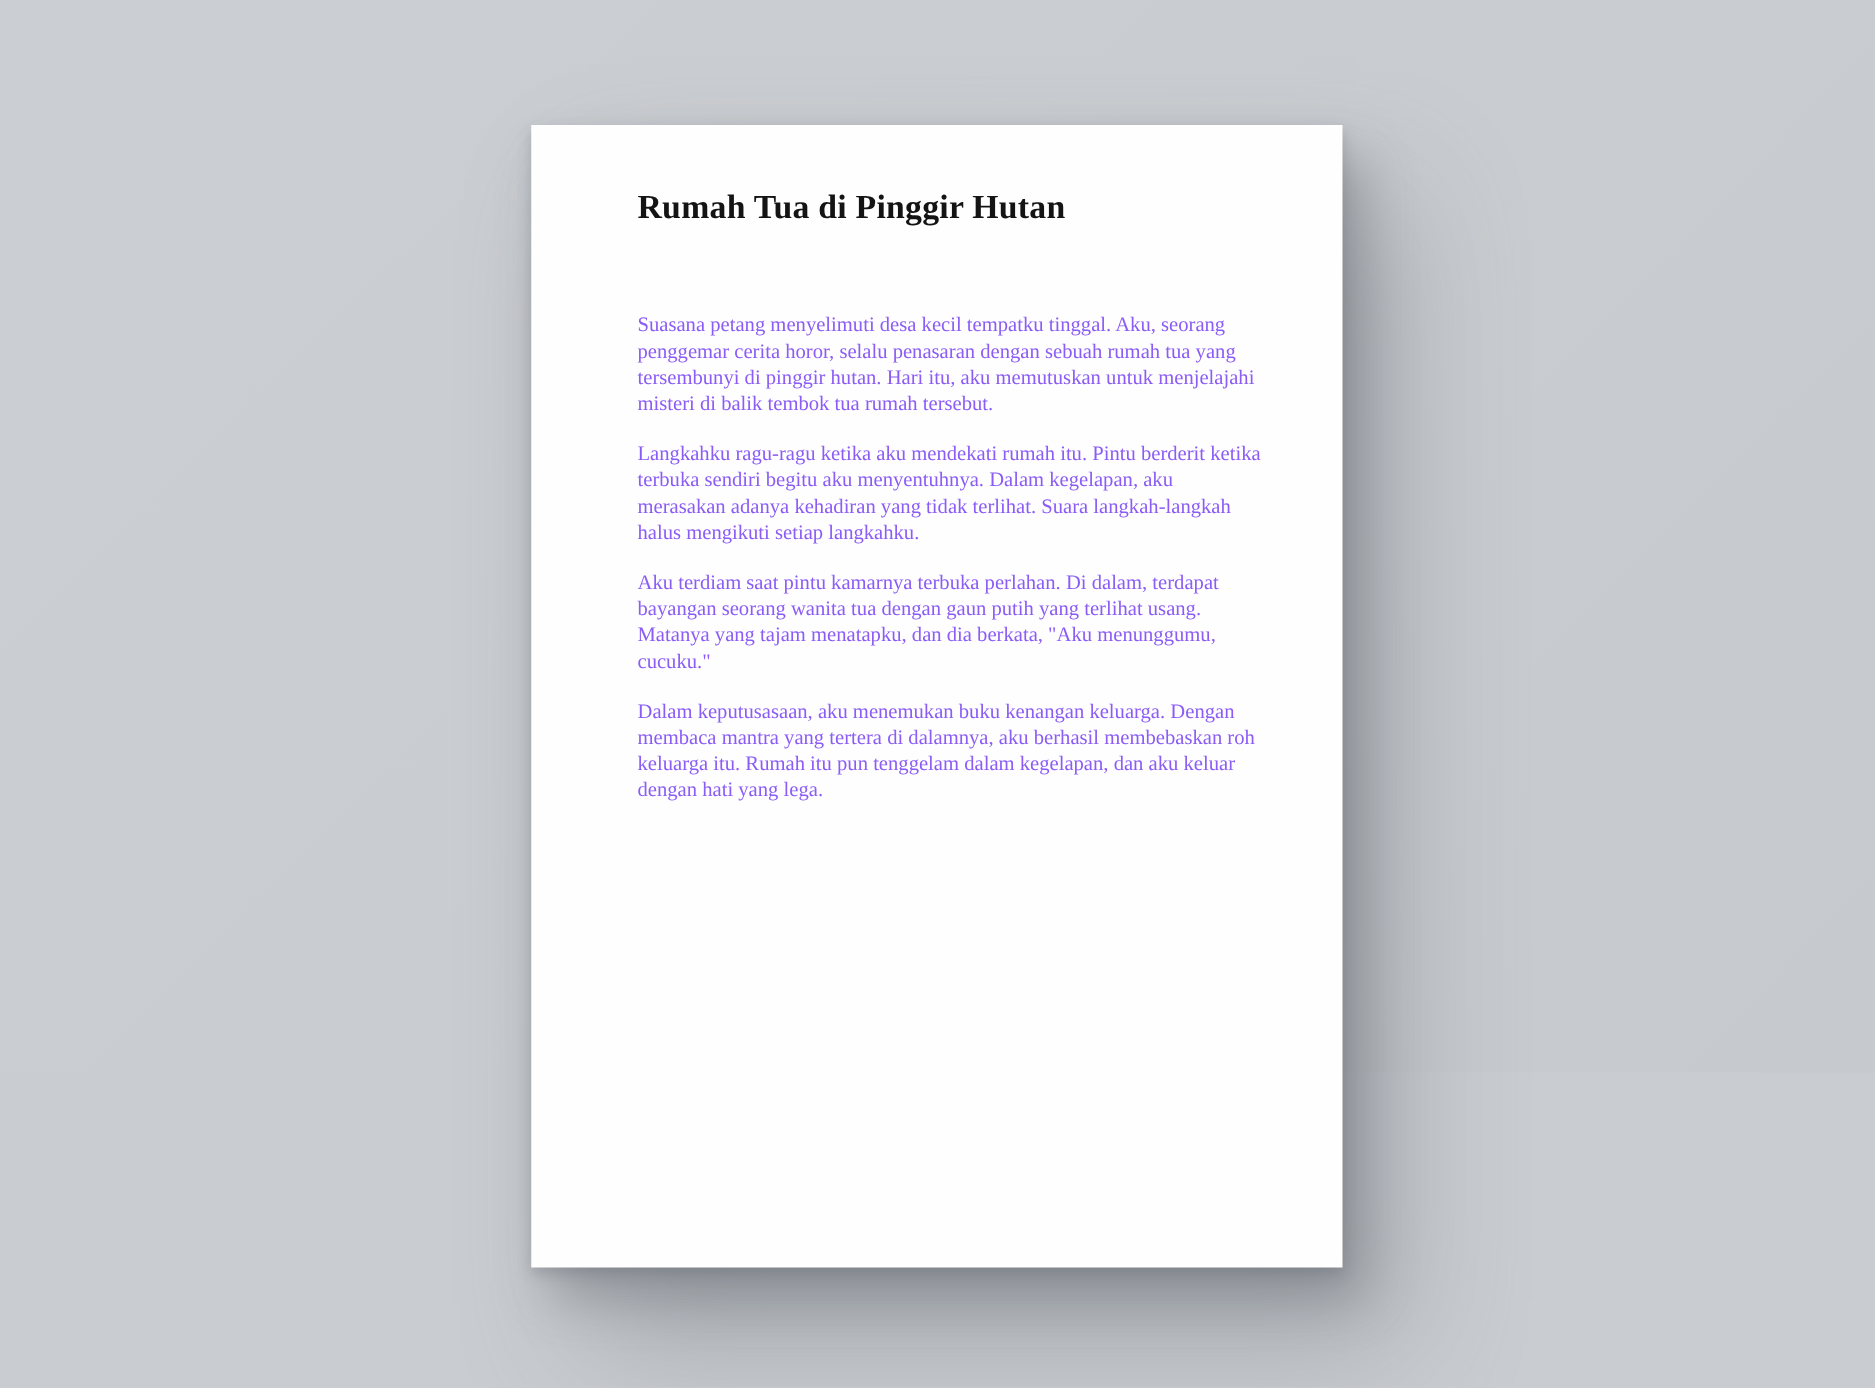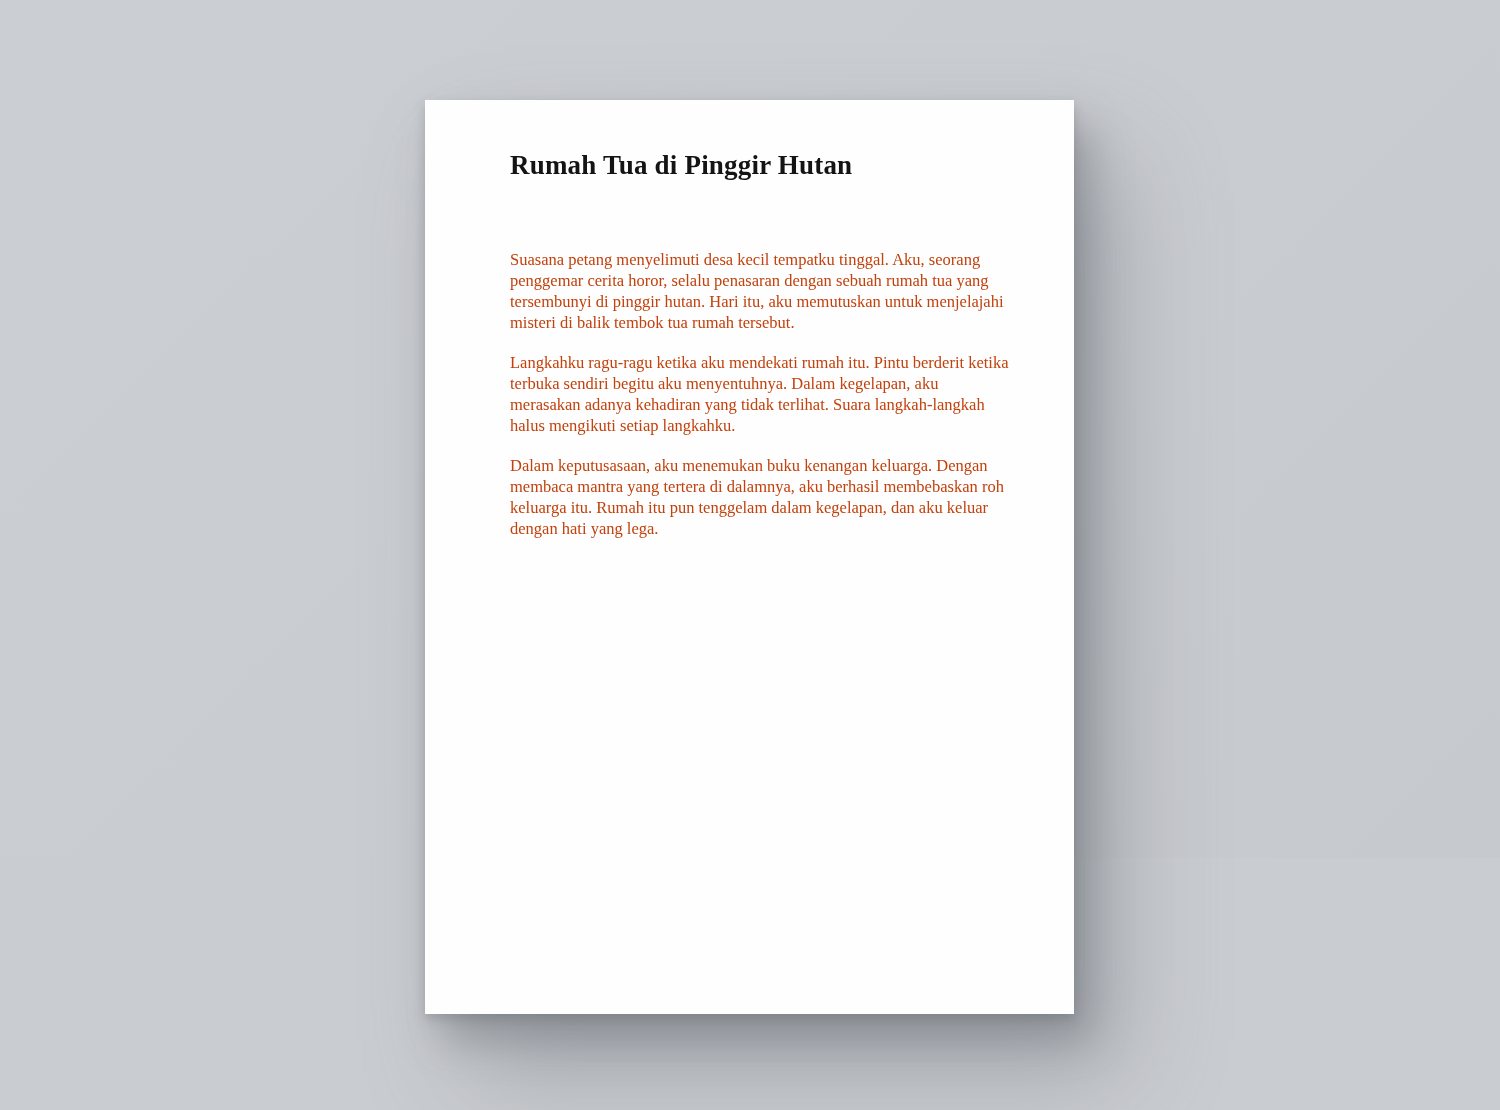--- a/index.html
+++ b/index.html
@@ -43,30 +43,31 @@
     color: #141414;
     line-height: 1.15;
     letter-spacing: 0.2px;
     margin-bottom: 68px;
   }
 
   .doc-body p {
     width: 503px;
     font-size: 16.5px;
     line-height: 21px;
-    color: #c2410c;
+    color: #8b5cf6;
     margin-bottom: 19px;
     text-align: left;
   }
 </style>
 </head>
 <body>
 
 <div class="canvas">
   <div class="page">
     <h1 class="doc-title">Rumah Tua di Pinggir Hutan</h1>
     <div class="doc-body">
       <p>Suasana petang menyelimuti desa kecil tempatku tinggal. Aku, seorang penggemar cerita horor, selalu penasaran dengan sebuah rumah tua yang tersembunyi di pinggir hutan. Hari itu, aku memutuskan untuk menjelajahi misteri di balik tembok tua rumah tersebut.</p>
       <p>Langkahku ragu-ragu ketika aku mendekati rumah itu. Pintu berderit ketika terbuka sendiri begitu aku menyentuhnya. Dalam kegelapan, aku merasakan adanya kehadiran yang tidak terlihat. Suara langkah-langkah halus mengikuti setiap langkahku.</p>
+      <p>Aku terdiam saat pintu kamarnya terbuka perlahan. Di dalam, terdapat bayangan seorang wanita tua dengan gaun putih yang terlihat usang. Matanya yang tajam menatapku, dan dia berkata, "Aku menunggumu, cucuku."</p>
       <p>Dalam keputusasaan, aku menemukan buku kenangan keluarga. Dengan membaca mantra yang tertera di dalamnya, aku berhasil membebaskan roh keluarga itu. Rumah itu pun tenggelam dalam kegelapan, dan aku keluar dengan hati yang lega.</p>
     </div>
   </div>
 </div>
 
 </body></html>

